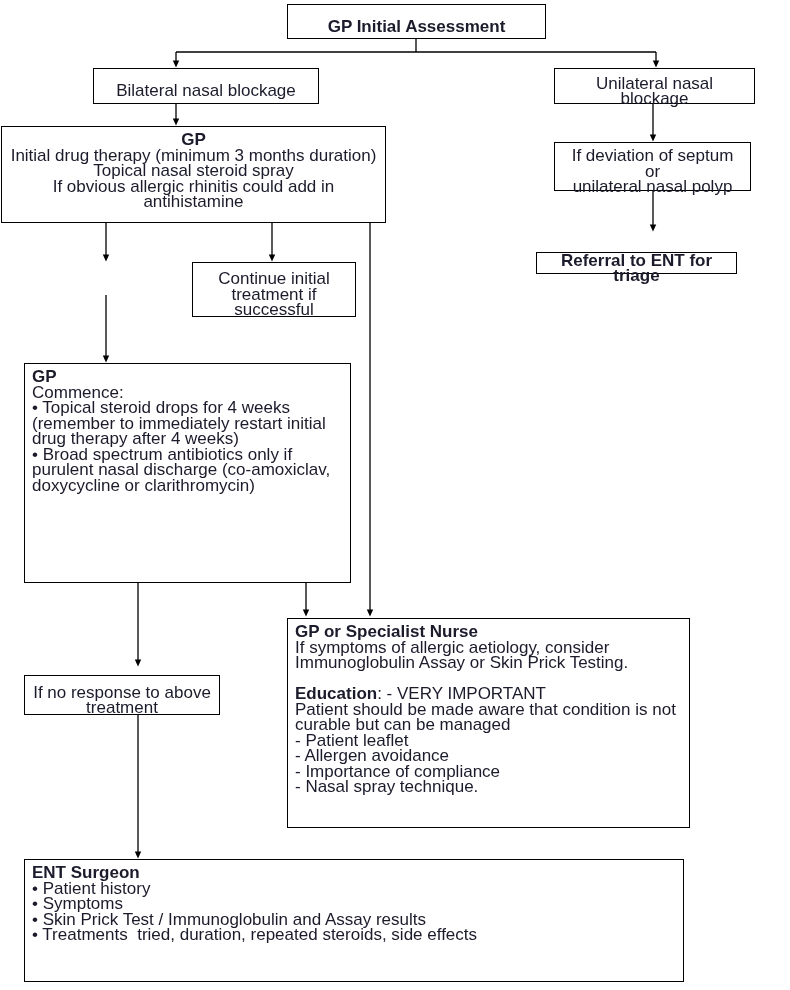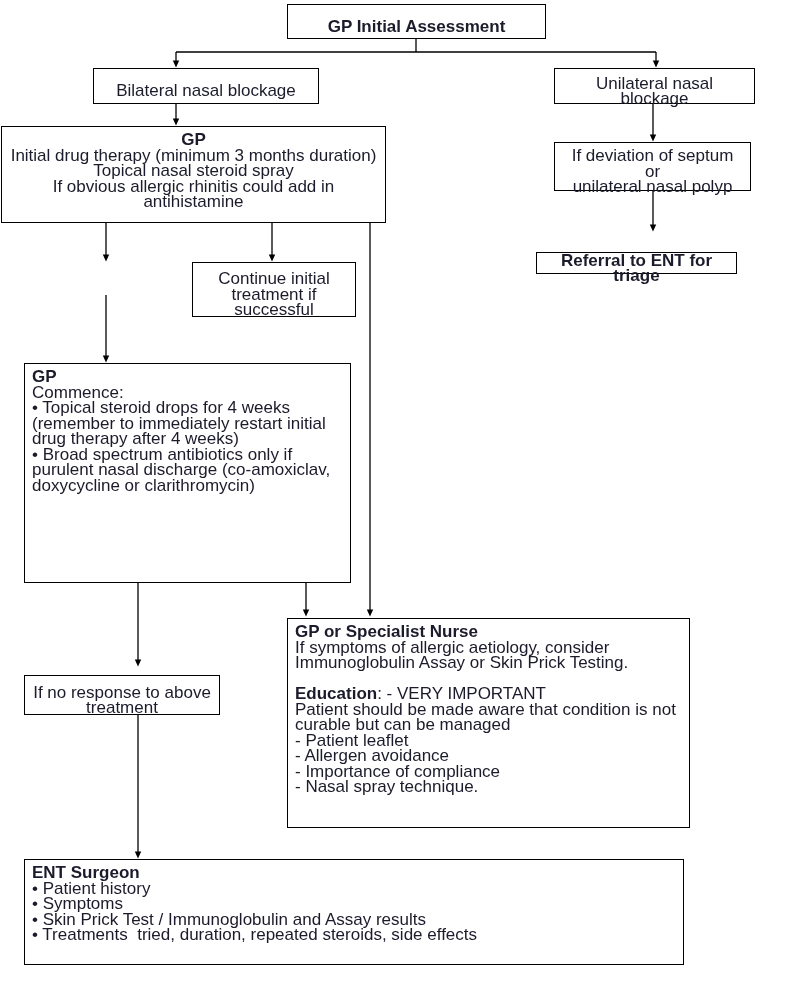--- a/index.html
+++ b/index.html
@@ -168,21 +168,21 @@
       <span class="blank"></span>
       <span class="ln"><span class="bold">Education</span><span>: - VERY IMPORTANT</span></span>
       <span class="ln">Patient should be made aware that condition is not curable but can be managed</span>
       <span class="ln">- Patient leaflet</span>
       <span class="ln">- Allergen avoidance</span>
       <span class="ln">- Importance of compliance</span>
       <span class="ln">- Nasal spray technique.</span>
     </div>
   </div>
 
-  <div class="node left" style="left:24px; top:859px; width:660px; height:106px;">
+  <div class="node left" style="left:24px; top:859px; width:660px; height:123px;">
     <div class="pad">
       <span class="ttl">ENT Surgeon</span>
       <span class="ln">• Patient history</span>
       <span class="ln">• Symptoms</span>
       <span class="ln">• Skin Prick Test / Immunoglobulin and Assay results</span>
       <span class="ln">• Treatments  tried, duration, repeated steroids, side effects</span>
     </div>
   </div>
 
 </div>

